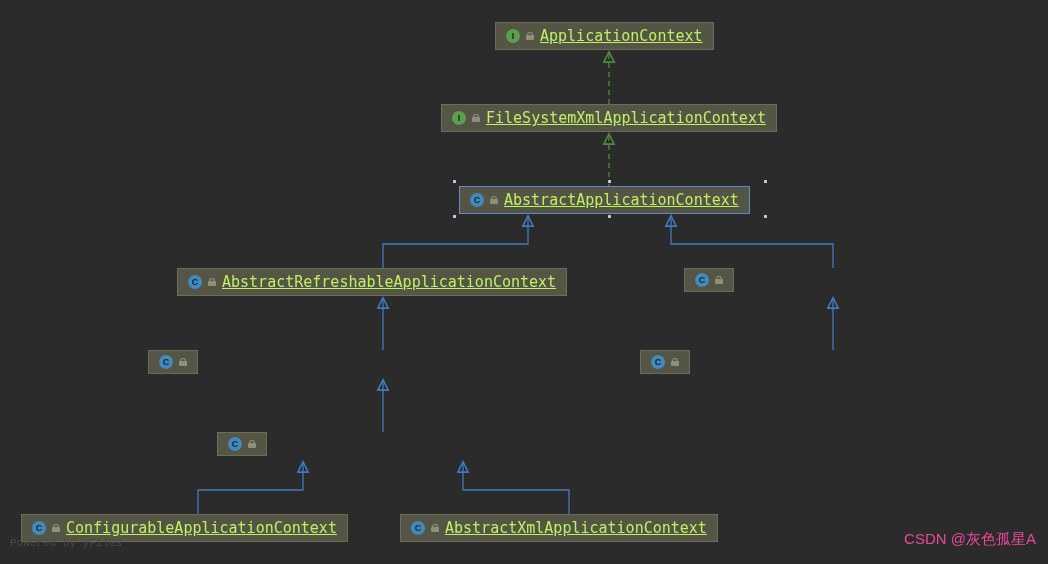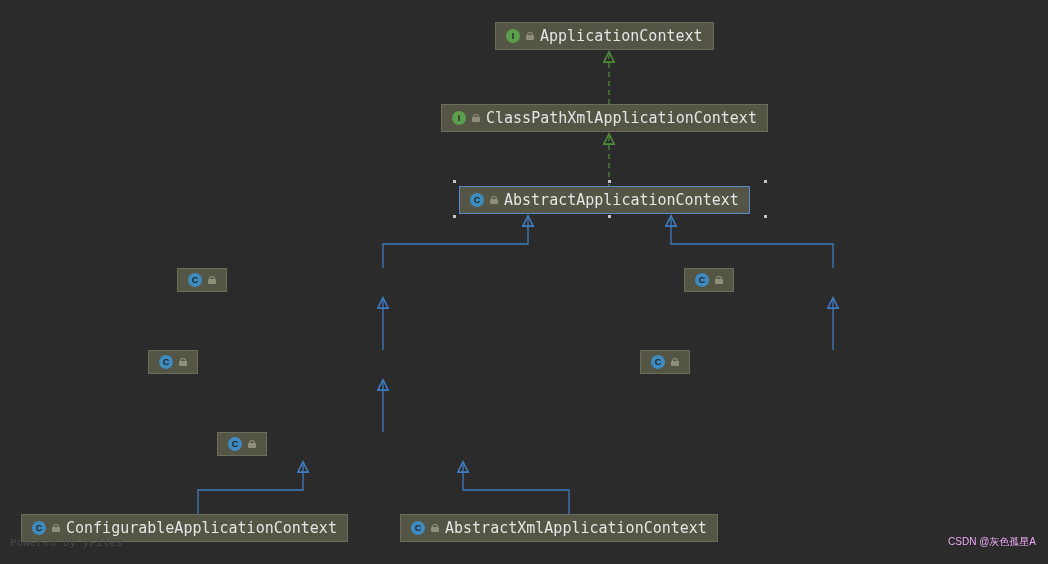--- a/index.html
+++ b/index.html
@@ -66,22 +66,23 @@
     content: "";
     position: absolute;
     top: 3px;
     left: 0;
     width: 8px;
     height: 5px;
     background: #8f8f7a;
     border-radius: 1px;
   }
   .label {
-    color: #e5e5e5;
+    color: #bef264;
     font-size: 15px;
+    text-decoration: underline;
   }
   svg.connectors {
     position: absolute;
     top: 0;
     left: 0;
     width: 1048px;
     height: 564px;
     pointer-events: none;
   }
   .watermark-left {
@@ -89,22 +90,22 @@
     bottom: 15px;
     left: 10px;
     color: #4a4a4a;
     font-size: 11px;
     font-family: Liberation Mono, monospace;
   }
   .watermark-right {
     position: absolute;
     bottom: 15px;
     right: 12px;
-    color: #f0abfc;
-    font-size: 10px;
+    color: #ec4899;
+    font-size: 15px;
     font-family: "Microsoft YaHei", Arial, sans-serif;
   }
 </style>
 </head>
 <body>
 
 <svg class="connectors">
   <defs>
     <marker id="greenArrow" markerWidth="10" markerHeight="10" refX="8" refY="5" orient="auto">
       <path d="M1,1 L9,5 L1,9 Z" fill="none" stroke="#4d8b3b" stroke-width="1.2"></path>
@@ -135,39 +136,40 @@
 
 <div class="node" style="left:495px; top:22px;">
   <span class="icon interface">I</span>
   <span class="lock-icon"></span>
   <span class="label">ApplicationContext</span>
 </div>
 
 <div class="node" style="left:441px; top:104px;">
   <span class="icon interface">I</span>
   <span class="lock-icon"></span>
-  <span class="label">ClassPathXmlApplicationContext</span>
+  <span class="label">FileSystemXmlApplicationContext</span>
 </div>
 
 <div class="node selected" style="left:459px; top:186px;">
   <span class="icon class">C</span>
   <span class="lock-icon"></span>
   <span class="label">AbstractApplicationContext</span>
 </div>
 
 <div class="handle" style="left:452px; top:179px;"></div>
 <div class="handle" style="left:607px; top:179px;"></div>
 <div class="handle" style="left:763px; top:179px;"></div>
 <div class="handle" style="left:452px; top:214px;"></div>
 <div class="handle" style="left:607px; top:214px;"></div>
 <div class="handle" style="left:763px; top:214px;"></div>
 
 <div class="node" style="left:177px; top:268px;">
   <span class="icon class">C</span>
   <span class="lock-icon"></span>
+  <span class="label">AbstractRefreshableApplicationContext</span>
 </div>
 <div class="node" style="left:684px; top:268px;">
   <span class="icon class">C</span>
   <span class="lock-icon"></span>
 </div>
 
 <div class="node" style="left:148px; top:350px;">
   <span class="icon class">C</span>
   <span class="lock-icon"></span>
 </div>

